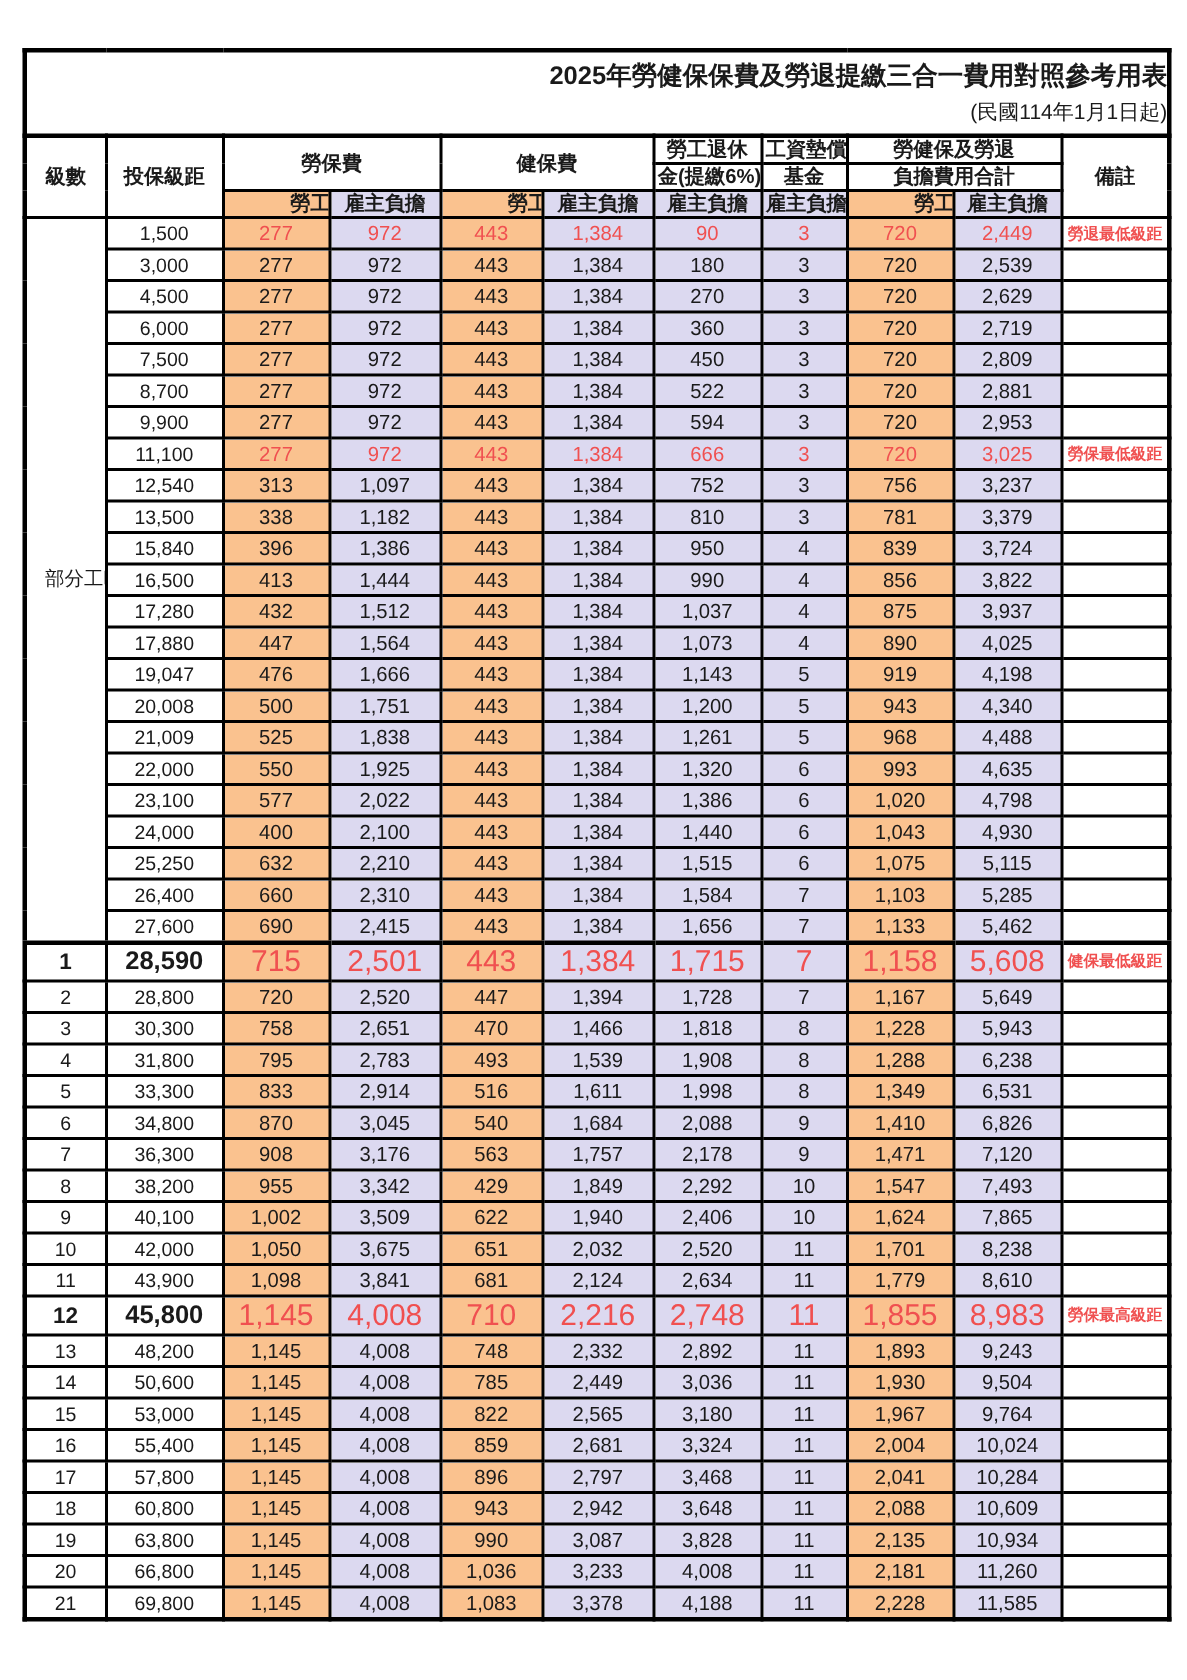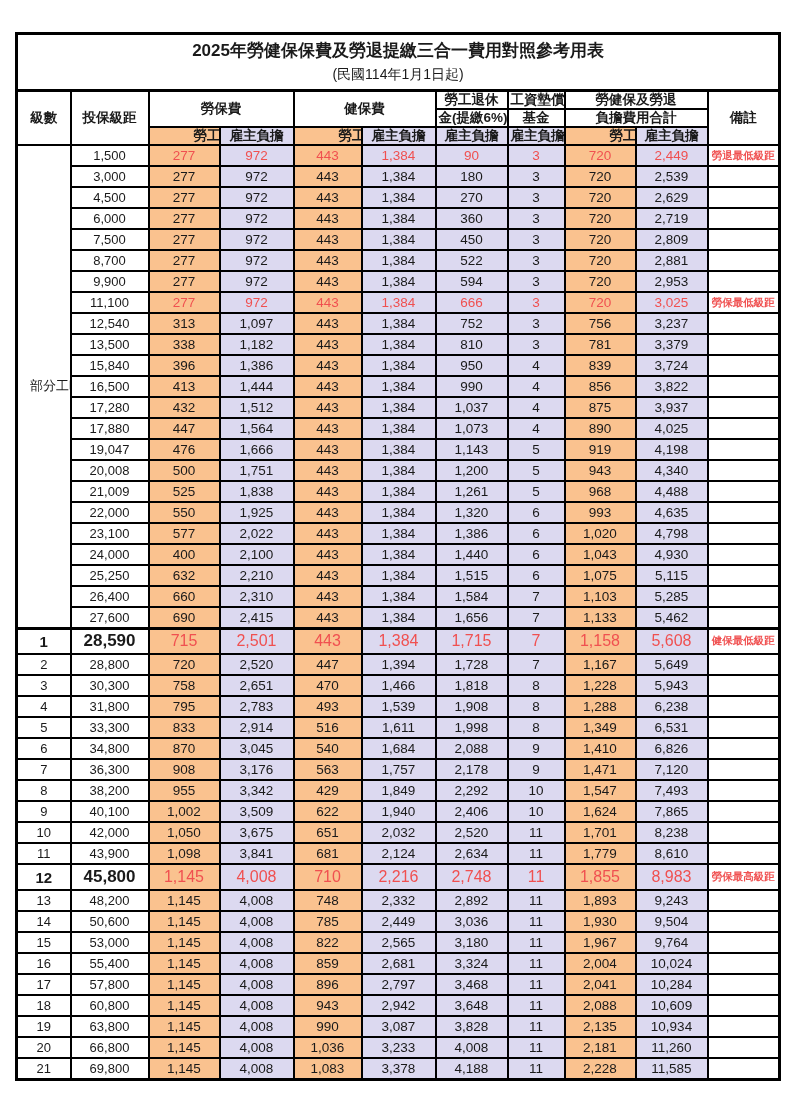--- a/index.html
+++ b/index.html
@@ -23,41 +23,41 @@
   }
   th, td {
     border: 2px solid #000;
     text-align: center;
     vertical-align: middle;
     padding: 0 2px;
     overflow: hidden;
     white-space: nowrap;
   }
   
-  .title-cell { border: 3px solid #000; padding: 3px 0 5px 0; }
+  .title-cell { border: 3px solid #000; padding: 3px 0 5px 0; text-align: right; }
   .title-line1 { font-size: 17px; font-weight: bold; line-height: 26px; }
   .title-line2 { font-size: 14px; font-weight: normal; line-height: 20px; }
   
   thead th { font-size: 13.5px; font-weight: bold; height: 18px; line-height: 16px; background: #fff; }
   th.share-labor { background: var(--labor-bg); padding-left: 44px; }
   th.share-emp   { background: var(--emp-bg); }
   
   tbody td { height: 21px; font-size: 13.5px; }
   td.level   { background: #fff; font-size: 13px; }
   td.level.pt { font-size: 13px; letter-spacing: 0; padding-left: 12px; }
   td.bracket { background: #fff; font-size: 13px; }
   td.labor { background: var(--labor-bg); }
   td.emp   { background: var(--emp-bg); }
   td.note  { background: #fff; font-size: 10.5px; font-weight: bold; padding: 0 1px; }
   tr.red td.labor, tr.red td.emp { color: var(--red); }
   tr.red td.note { color: var(--red); }
   tr.big td { height: 26px; }
   tr.big td.level { font-size: 15px; font-weight: bold; }
   tr.big td.bracket { font-size: 17px; font-weight: bold; }
-  tr.big td.labor, tr.big td.emp { font-size: 16px; margin-left: 39px; }
+  tr.big td.labor, tr.big td.emp { font-size: 20px; margin-left: 39px; }
   tr.sep td { border-top: 3px solid #000; }
   table.main { border: 3px solid #000; }
 </style>
 </head>
 <body>
 
 <div class="sheet">
   <table class="main">
     <colgroup>
       <col style="width:54px">

